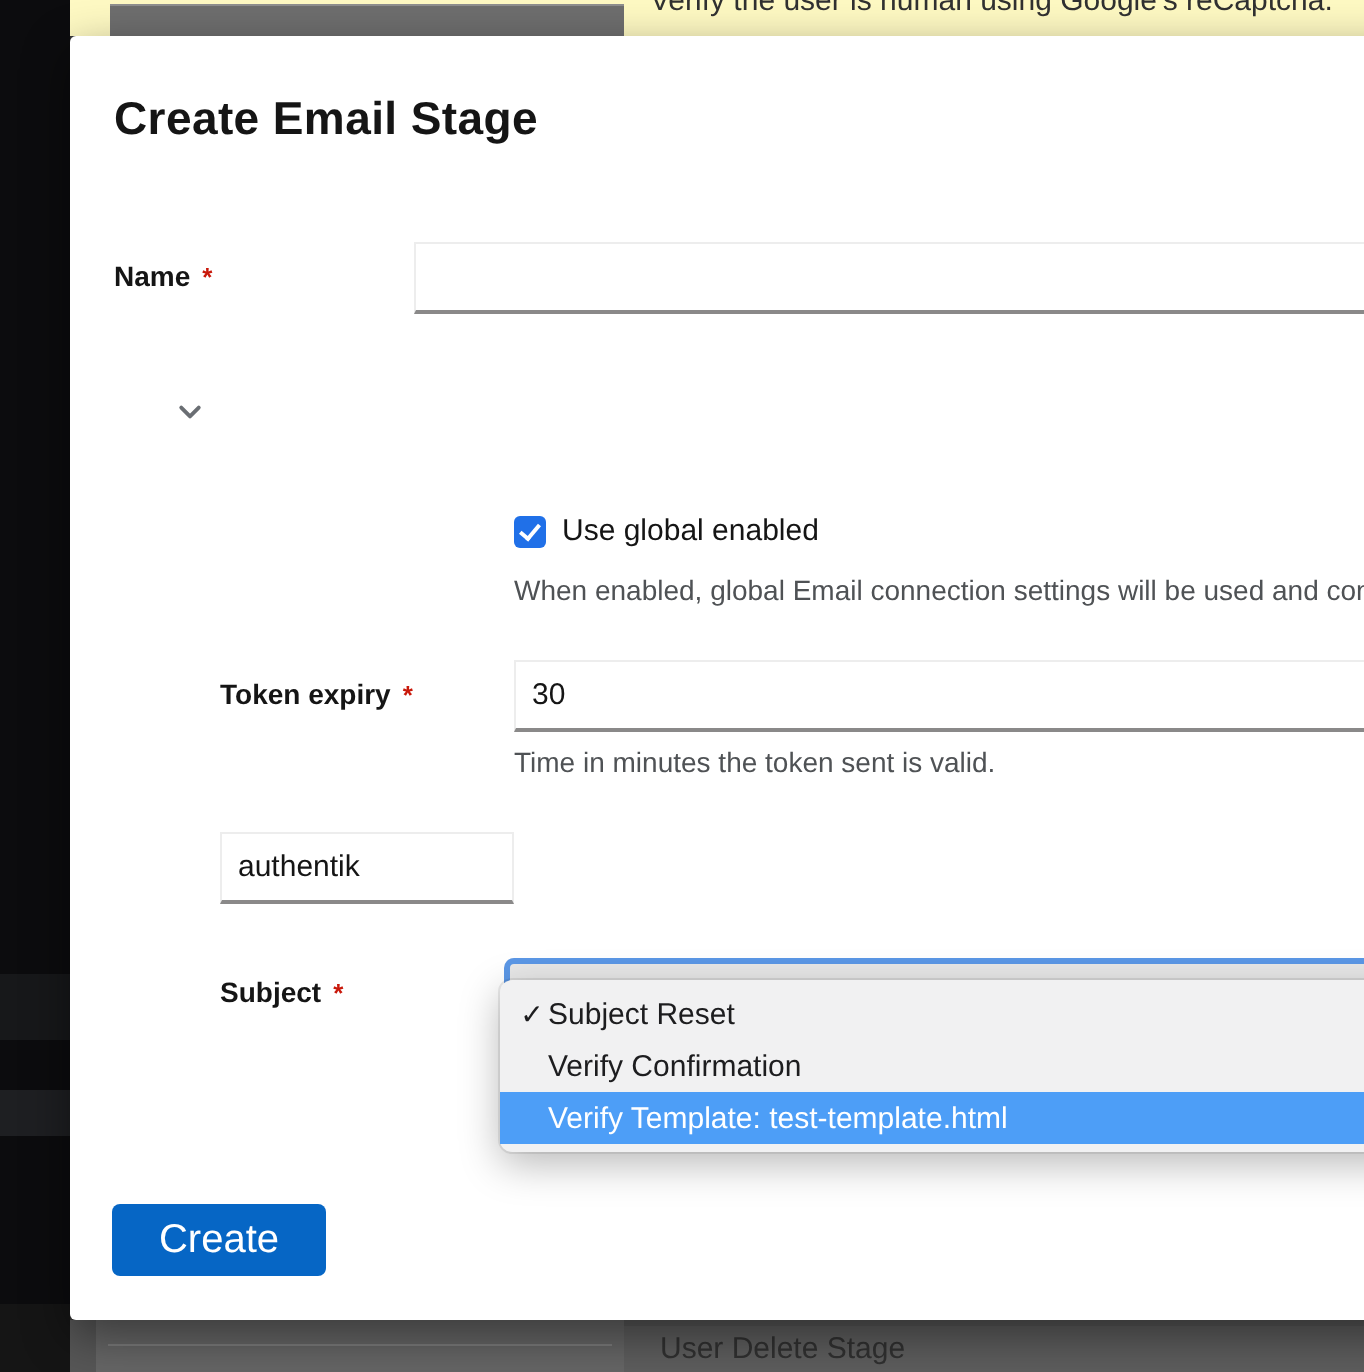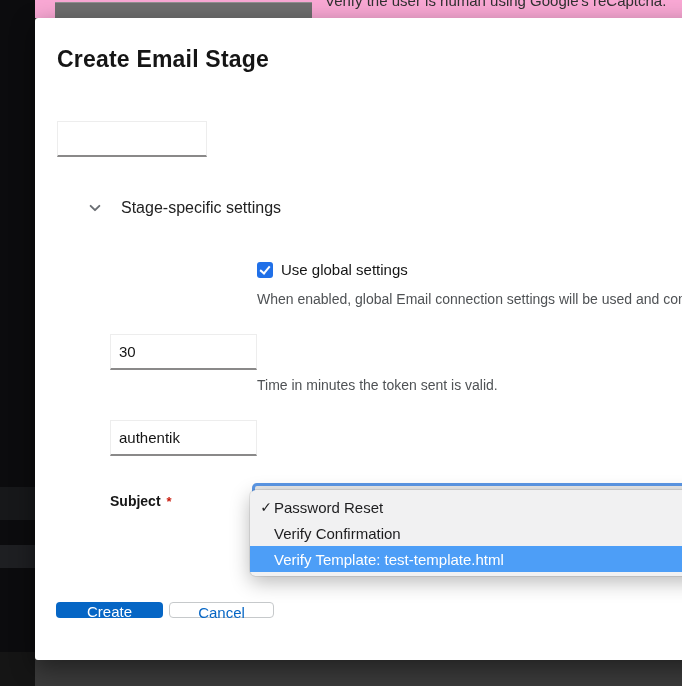--- a/index.html
+++ b/index.html
@@ -2,21 +2,21 @@
 <html><head>
 <meta charset="utf-8">
 <style>
   html,body{margin:0;padding:0;background:#3a3a3a;}
   #screen{position:relative;width:682px;height:686px;overflow:hidden;
           font-family:"Liberation Sans","DejaVu Sans",sans-serif;
           -webkit-font-smoothing:antialiased;}
 
   
   .bg-strip{position:absolute;left:35px;width:647px;overflow:hidden;}
-  .bg-top{top:0;height:18px;background:#f9a8d4;}
+  .bg-top{top:0;height:18px;background:#fef9c3;}
   .bg-bottom{top:660px;height:26px;background:#575757;}
   .bg-card{position:absolute;background:#6e6e6e;border-top:1px solid #8f8f8f;}
   .bg-card.top{left:20px;top:2px;width:257px;height:16px;}
   .bg-card.bottom{left:13px;top:0;width:264px;height:26px;background:#666;border-top:none;}
   .bg-card.bottom::after{content:"";position:absolute;left:6px;right:6px;top:12px;border-top:1px solid #7c7c7c;}
   .bg-text{position:absolute;font-size:15px;color:#313131;white-space:nowrap;}
   .bg-text.top{left:290px;top:-8px;}
   .bg-text.bottom{left:295px;top:6px;}
   .bg-panel{position:absolute;left:277px;top:3px;right:0;height:23px;background:#5e5e5e;}
   .sidebar{position:absolute;left:0;top:0;width:35px;height:686px;background:#0c0c0e;}
@@ -67,73 +67,83 @@
             padding:4px 0;z-index:5;}
   .opt{height:26px;display:flex;align-items:center;font-size:15px;color:#1d1d1f;
        white-space:nowrap;cursor:default;}
   .opt .tick{width:16px;margin-left:8px;font-size:14px;color:#1d1d1f;text-align:center;flex:0 0 auto;}
   .opt .opt-label{margin-left:0;}
   .opt.hl{background:#4d9ef7;color:#fff;font-weight:500;}
   .opt.hl .tick{color:#fff;}
 
   
   .footer{position:absolute;left:21px;top:584px;display:flex;}
-  .btn{height:16px;border-radius:4px;font-size:15px;cursor:pointer;
+  .btn{height:36px;border-radius:4px;font-size:20px;cursor:pointer;
        font-family:"Liberation Sans","DejaVu Sans",sans-serif;}
   .btn-primary{width:107px;background:#0666c5;color:#fff;border:none;}
   .btn-secondary{width:105px;margin-left:6px;background:#fff;color:#0666c5;border:1px solid #c6c9cb;}
 </style>
 </head>
 <body>
 
 <div id="screen">
 
   <div class="bg-strip bg-top">
     <div class="bg-card top"></div>
     <div class="bg-text top">Verify the user is human using Google's reCaptcha.</div>
   </div>
 
+  <div class="bg-strip bg-bottom">
+    <div class="bg-card bottom"></div>
+    <div class="bg-panel"></div>
+    <div class="bg-text bottom">User Delete Stage</div>
+  </div>
 
   <div class="sidebar">
     <div class="blk blk1"></div>
     <div class="blk blk2"></div>
     <div class="blk blk3"></div>
   </div>
 
   <div class="modal">
     <div class="modal-inner">
       <h1 class="modal-title">Create Email Stage</h1>
 
       <div class="form">
 
         <div class="row">
+          <div>
+            <span class="lbl">Name</span><span class="req">*</span>
+          </div>
           <input class="txt-input" type="text" value="" style="">
         </div>
 
         <div class="section-head">
           <svg class="chev" viewBox="0 0 16 16" fill="none" stroke="currentColor" stroke-width="2.2" stroke-linecap="round" stroke-linejoin="round">
             <polyline points="3,5.5 8,10.5 13,5.5"></polyline>
           </svg>
-          <span class="section-title">Stage-specific settings</span>
         </div>
 
         <div class="section-body">
 
           <div class="row">
             <div></div>
             <div class="grid-right">
               <div class="cb-row">
                 <input type="checkbox" class="cb" checked="true" style="">
-                <span class="cb-label">Use global settings</span>
+                <span class="cb-label">Use global enabled</span>
               </div>
               <div class="help under-cb">When enabled, global Email connection settings will be used and connection settings below will be ignored.</div>
             </div>
           </div>
 
           <div class="row mt">
+            <div>
+              <span class="lbl">Token expiry</span><span class="req">*</span>
+            </div>
             <input class="txt-input" type="text" value="30" style="">
           </div>
           <div class="row">
             <div></div>
             <div class="help input-help grid-right">Time in minutes the token sent is valid.</div>
           </div>
 
           <div class="row mt">
             <input class="txt-input" type="text" value="authentik" style="">
           </div>
@@ -147,31 +157,30 @@
             </div>
           </div>
 
         </div>
       </div>
     </div>
 
     <div class="dropdown" role="listbox">
       <div class="opt" role="option">
         <span class="tick">✓</span>
-        <span class="opt-label">Password Reset</span>
+        <span class="opt-label">Subject Reset</span>
       </div>
       <div class="opt" role="option">
         <span class="tick"></span>
         <span class="opt-label">Verify Confirmation</span>
       </div>
       <div class="opt hl" role="option">
         <span class="tick"></span>
         <span class="opt-label">Verify Template: test-template.html</span>
       </div>
     </div>
 
     <div class="footer">
       <button class="btn btn-primary">Create</button>
-      <button class="btn btn-secondary">Cancel</button>
     </div>
   </div>
 
 </div>
 
 </body></html>

